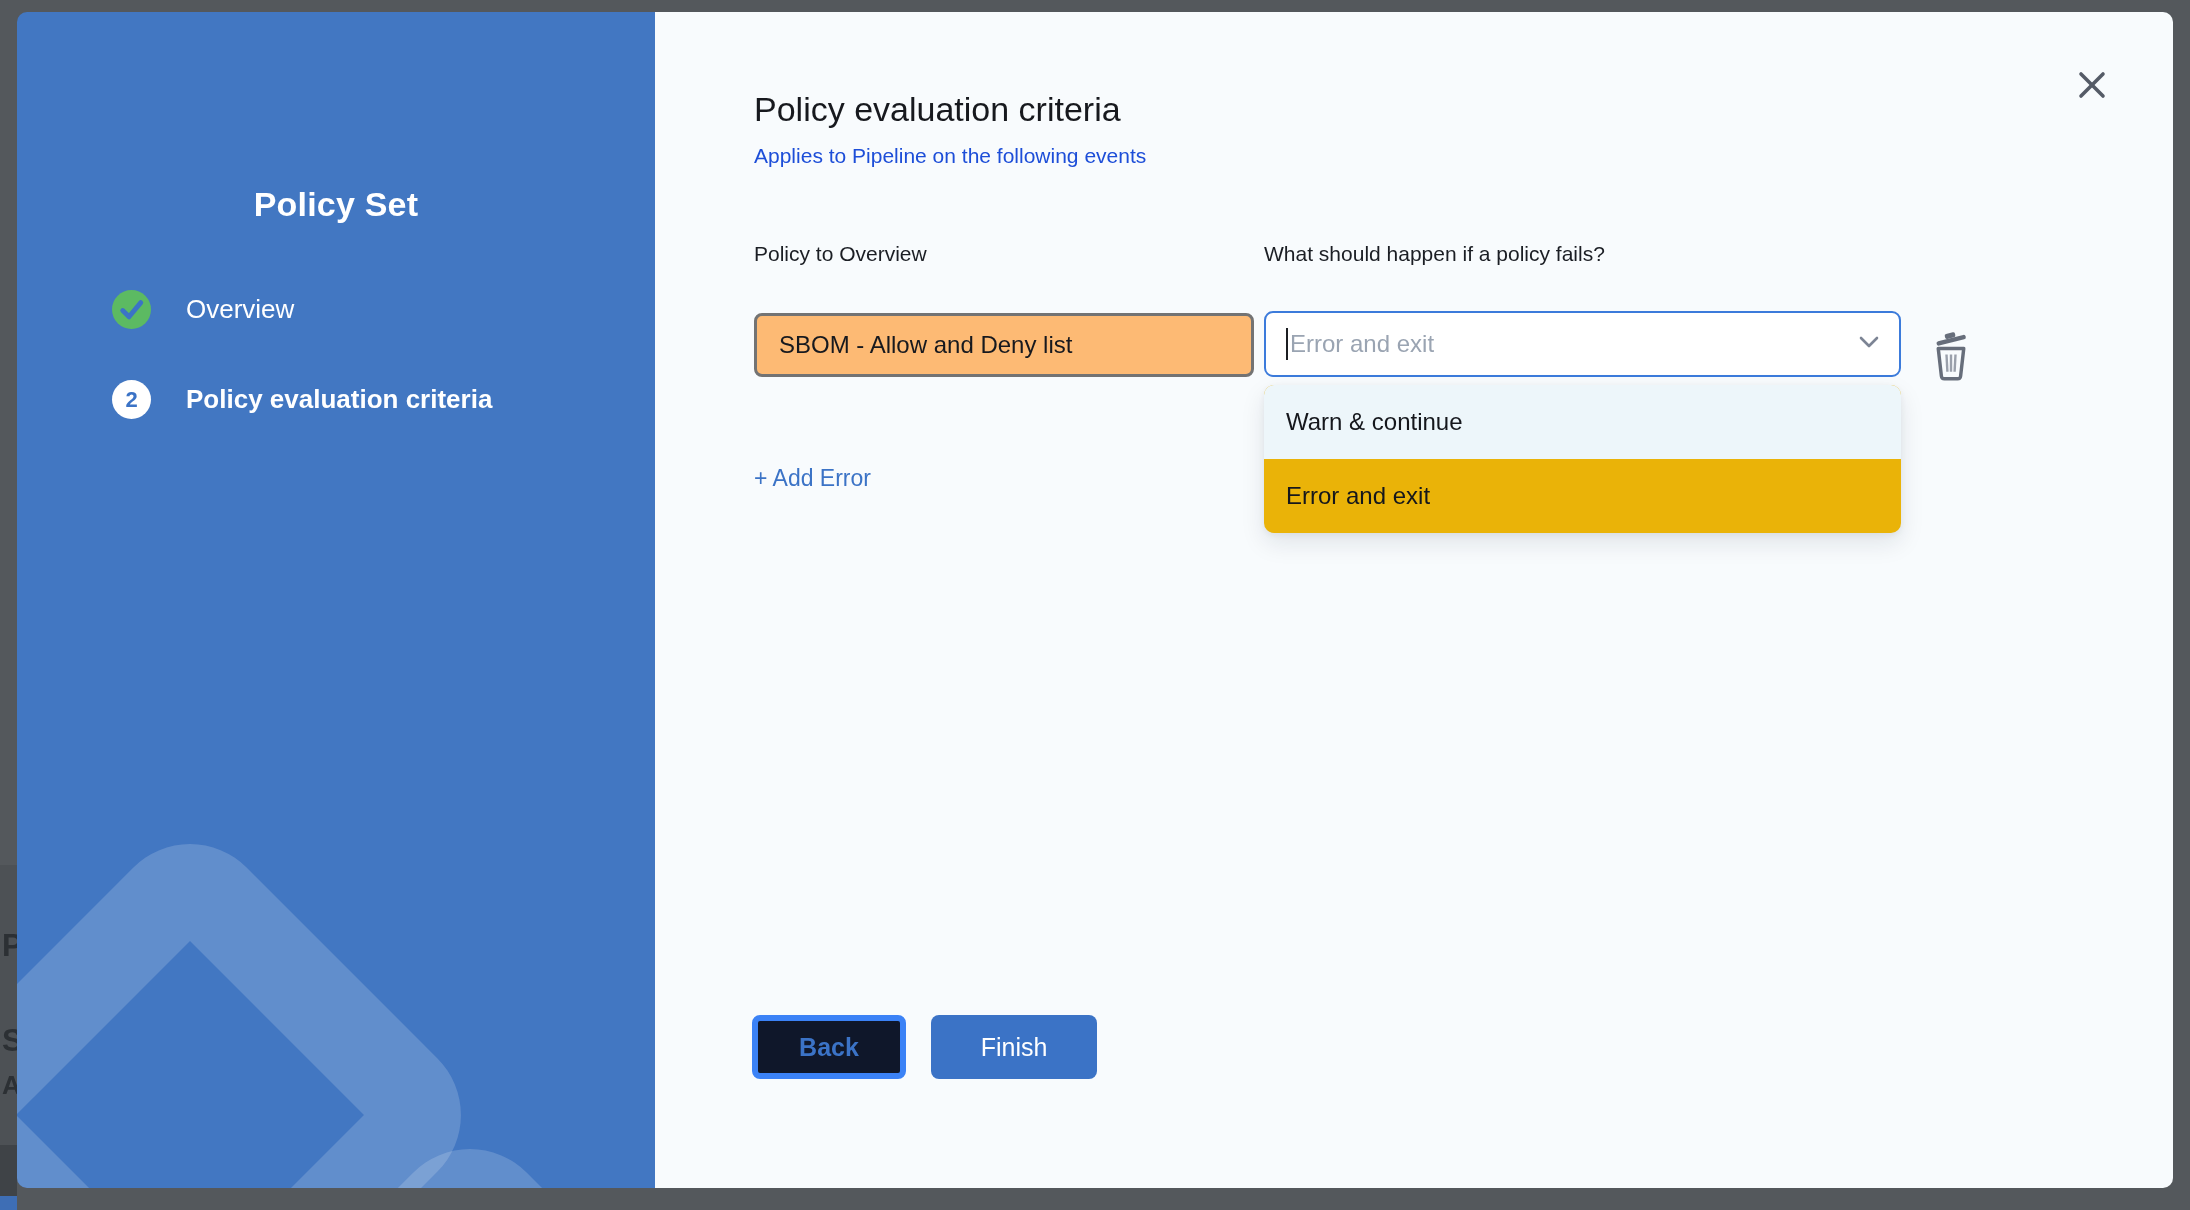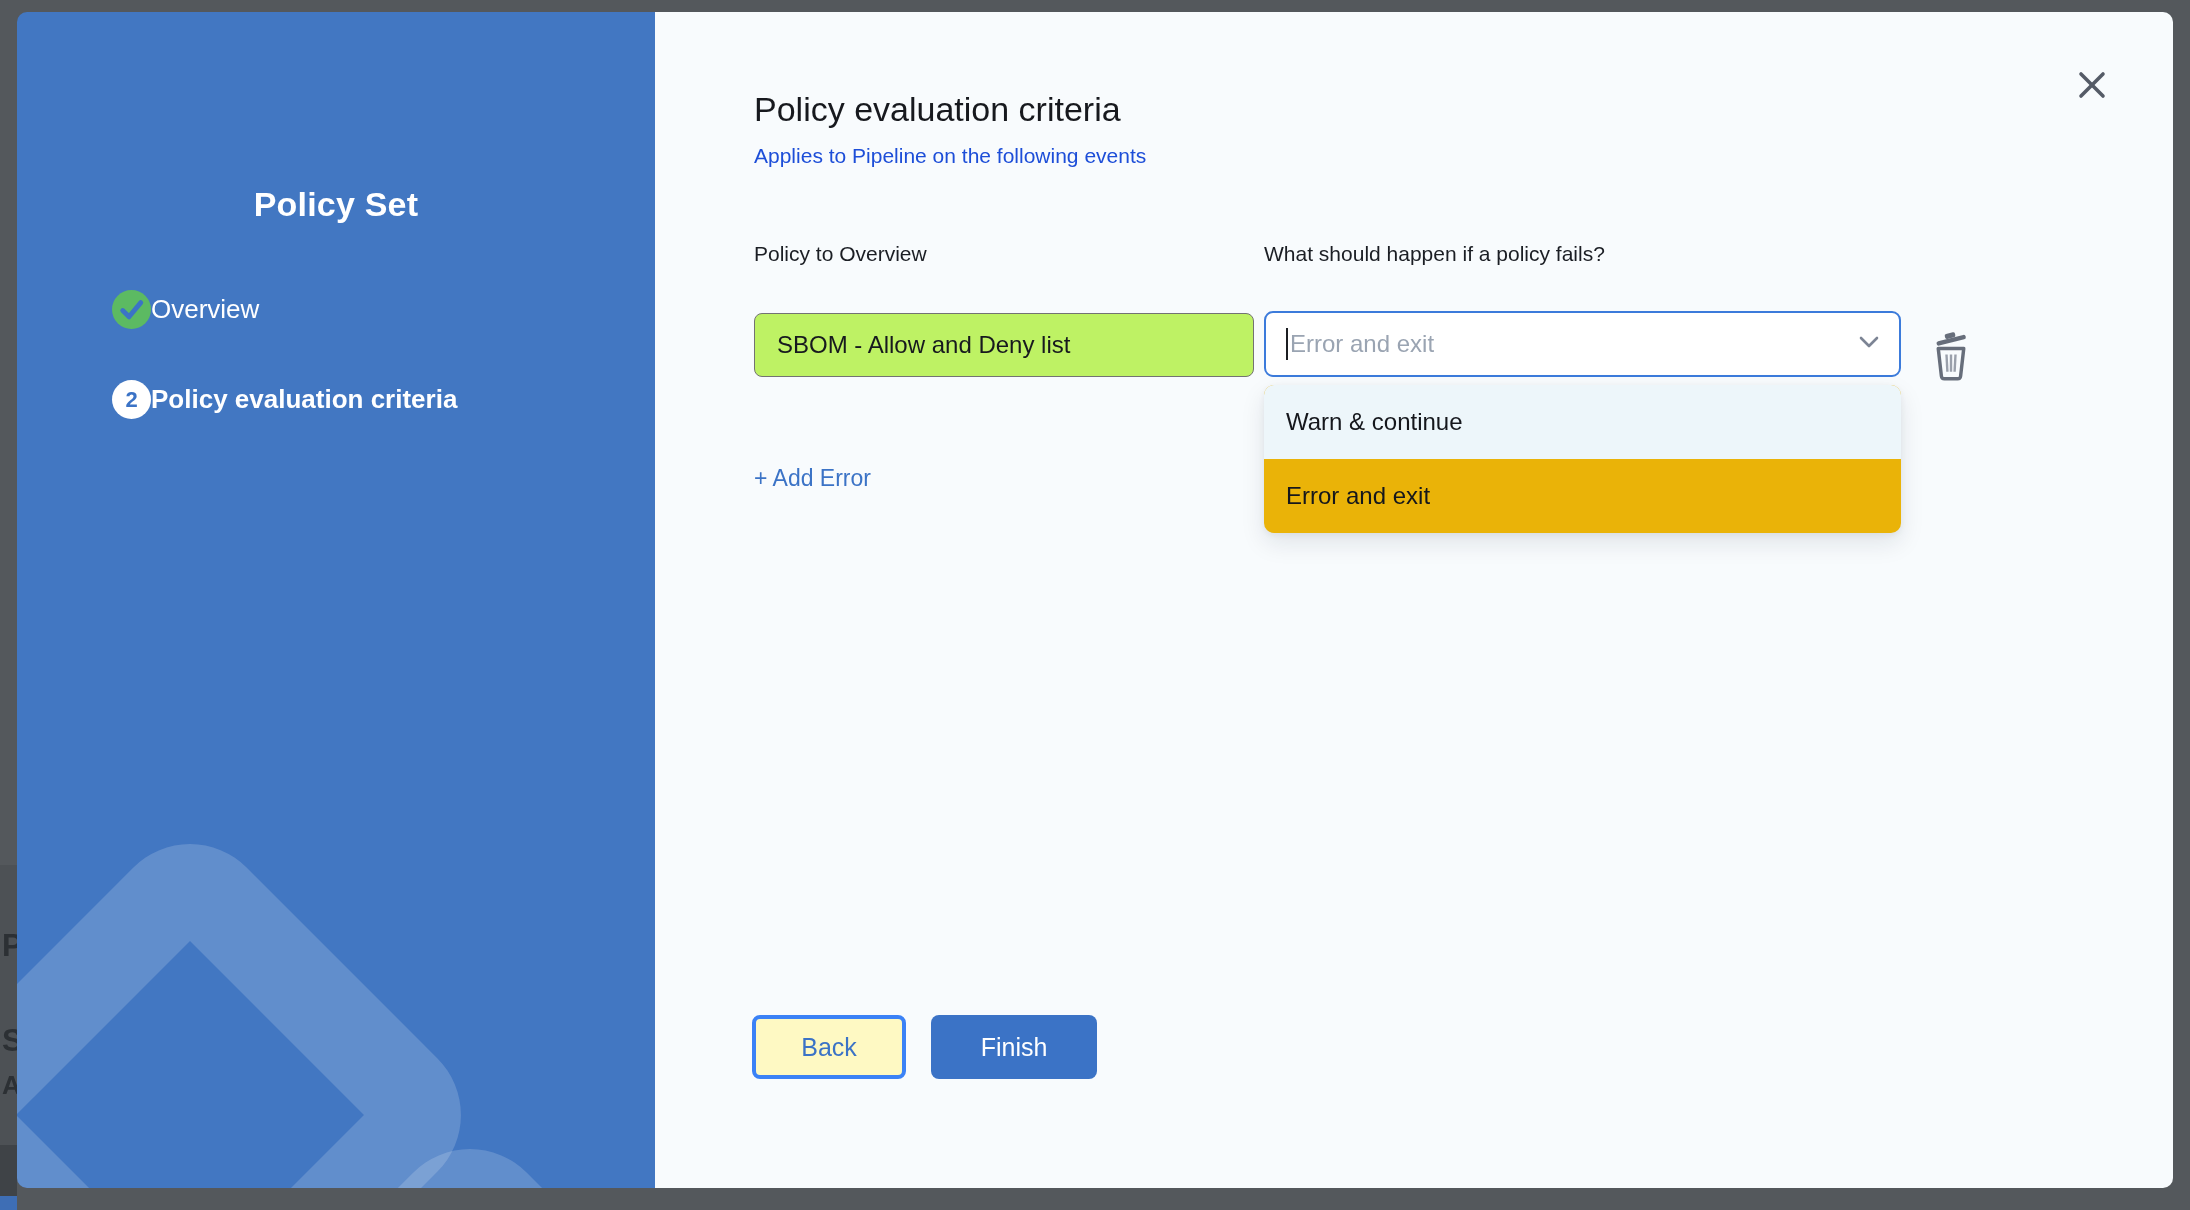--- a/index.html
+++ b/index.html
@@ -31,21 +31,21 @@
   .wm { position:absolute; width:430px; height:430px;
     border:92px solid rgba(255,255,255,0.17); border-radius:80px;
     transform:rotate(45deg); }
   .wm-a { left:-42px; top:888px; }
   .wm-b { left:238px; top:1193px; }
   .sidebar-title { position:absolute; top:138px; left:0; width:100%;
     text-align:center; color:#ffffff; font-size:34px; font-weight:700;
     letter-spacing:0.2px;margin-top:35px; }
   .steps { position:absolute; left:95px; top:278px; display:flex;
     flex-direction:column; gap:51px; }
-  .step { display:flex; align-items:center; gap:0; cursor:pointer; }
+  .step { display:flex; align-items:center; gap:35px; cursor:pointer; }
   .step-bullet { width:39px; height:39px; border-radius:50%; flex:0 0 39px;
     display:flex; align-items:center; justify-content:center; }
   .bullet-done { background:var(--success-green,#5cba62); }
   .bullet-active { background:#ffffff; color:var(--accent-blue,#3b73c6);
     font-size:22px; font-weight:700; }
   .step-label { color:#ffffff; font-size:26px; }
   .step-label.active { font-weight:700; }
 
   
   .main { position:relative; flex:1; background:var(--main-bg,#f8fbfd); }
@@ -54,21 +54,21 @@
   .main-heading { position:absolute; left:99px; top:78px; font-size:34px;
     font-weight:500; color:var(--text-dark,#17191e); }
   .main-subheading { position:absolute; left:99px; top:132px; font-size:21px;
     color:#1d4ed8; }
 
   .field-label { position:absolute; top:230px; font-size:21px; color:#1b1e24; }
   .label-policy { left:99px; }
   .label-fail { left:609px; }
 
   .policy-input { position:absolute; left:99px; top:301px; width:500px; height:64px;
-    background:#bef264; border:1px solid #737373; border-radius:8px;
+    background:#fdba74; border:3px solid #737373; border-radius:8px;
     display:flex; align-items:center; padding:0 22px; font-size:24px;
     color:var(--text-dark,#17191e); cursor:text; }
 
   .fail-combobox { position:absolute; left:609px; top:299px; width:637px; height:66px;
     background:#ffffff; border:2px solid var(--focus-blue,#3c7bdb);
     border-radius:9px; display:flex; align-items:center; padding:0 20px;
     cursor:text; }
   .caret { width:2px; height:32px; background:#1c1e22; margin-right:2px; }
   .placeholder { font-size:24px; color:var(--placeholder-gray,#9aa4b2); }
   .chevron { position:absolute; right:18px; top:50%; transform:translateY(-50%); }
@@ -83,22 +83,22 @@
     padding:0 22px; font-size:24px; color:#15171c; cursor:pointer; }
   .dropdown-option.highlighted { background:var(--option-highlight,#edf6fa); }
 
   .add-policy { position:absolute; left:99px; top:453px; font-size:23px;
     color:var(--accent-blue,#3b73c6); cursor:pointer; }
 
   .actions { position:absolute; left:97px; top:1003px; display:flex; gap:23px; }
   .btn { height:64px; border-radius:8px; font-size:25px; border:none;
     display:flex; align-items:center; justify-content:center; cursor:pointer;
     font-family:"Liberation Sans", sans-serif; }
-  .btn-back { width:154px; background:#fef9c3; border:4px solid #3b82f6;
-    color:var(--accent-blue,#3b73c6); }
+  .btn-back { width:154px; background:#0f172a; border:6px solid #3b82f6;
+    color:var(--accent-blue,#3b73c6);font-weight:bold; }
   .btn-finish { width:166px; background:var(--accent-blue,#3b73c6);
     color:#ffffff; margin-left:2px;text-align:right; }
 </style>
 </head>
 <body>
 
 <div class="bg-strip">
   <div class="seg-mid"></div>
   <div class="seg-dark"></div>
   <div class="seg-blue"></div>

